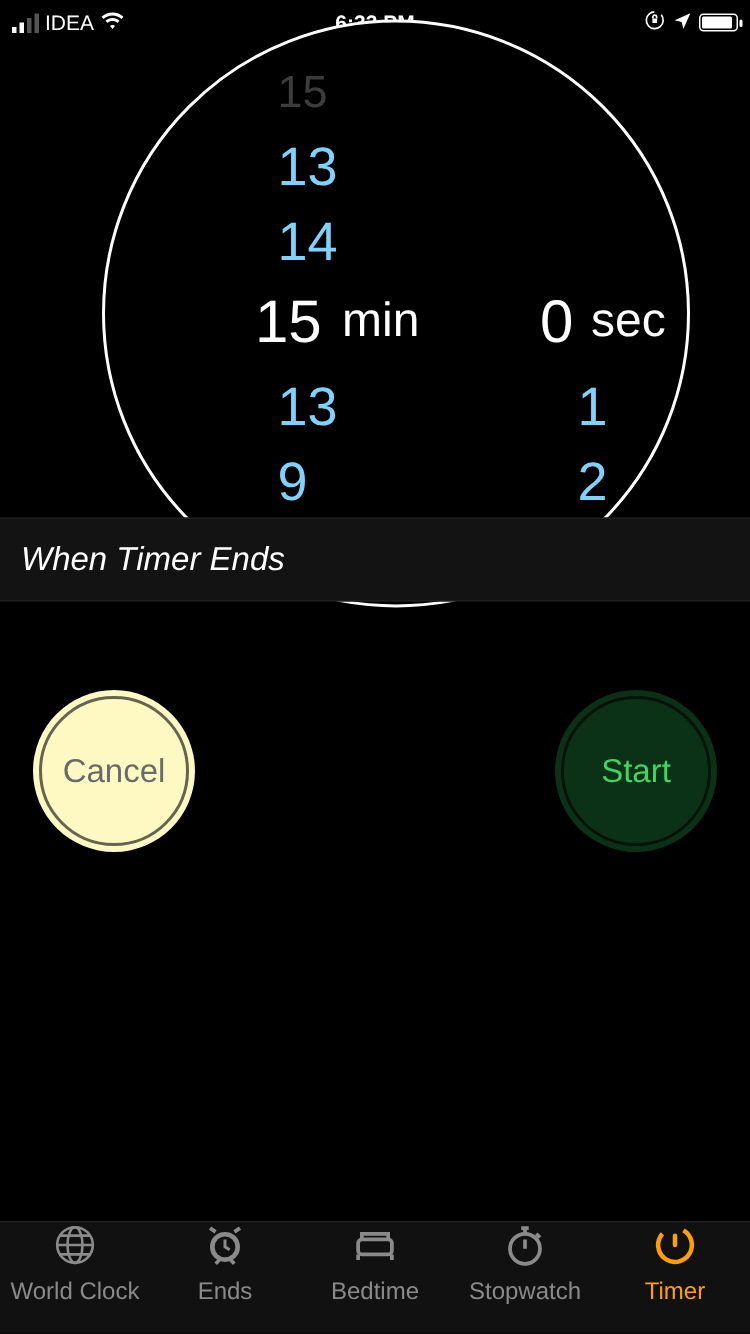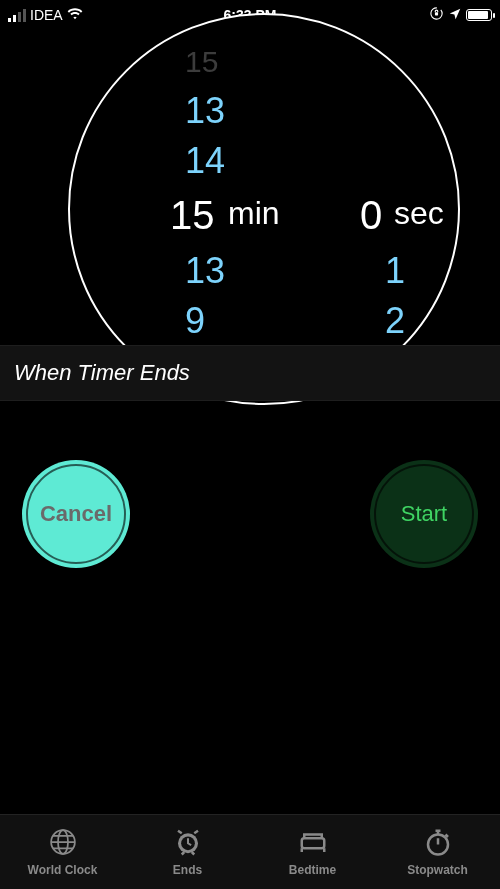--- a/index.html
+++ b/index.html
@@ -30,26 +30,26 @@
 
   
   .ends-row { position: absolute; top: 345px; left: 0; right: 0; height: 56px; background: #131313; display: flex; align-items: center; justify-content: space-between; padding: 0 14px; font-size: 22px; border-top: 1px solid #1e1e1e; border-bottom: 1px solid #1e1e1e; font-style: italic; }
   .ends-row .right { display: flex; align-items: center; gap: 8px; color: #9a9a9a; }
   .chev { font-size: 24px; color: #6f6f6f; }
 
   
   .btn-row { position: absolute; top: 460px; left: 0; right: 0; height: 140px; }
   .round-btn { position: absolute; width: 108px; height: 108px; border-radius: 50%; display: flex; align-items: center; justify-content: center; font-size: 22px; }
   .round-btn::before { content: ''; position: absolute; inset: 4px; border-radius: 50%; border: 2px solid rgba(0,0,0,.6); }
-  .cancel-btn { left: 22px; background: #5eead4; color: #6a6a6a; font-weight: bold; }
+  .cancel-btn { left: 22px; background: #fef9c3; color: #6a6a6a; }
   .start-btn  { right: 22px; background: #0b3117; color: #3fd463; }
 
   
   .tabbar { position: absolute; bottom: 0; left: 0; right: 0; height: 75px; background: #111; border-top: 1px solid #232323; display: flex; }
-  .tab { flex: 1; display: flex; flex-direction: column; align-items: center; justify-content: center; gap: 3px; font-size: 12px; color: #8a8a8a; font-weight: bold; }
+  .tab { flex: 1; display: flex; flex-direction: column; align-items: center; justify-content: flex-start; gap: 3px; font-size: 16px; color: #8a8a8a; }
   .tab.active { color: #ffa000; }
   .tab svg { width: 30px; height: 30px; }
 </style>
 </head>
 <body>
 
 <div class="screen">
 
   <div class="status-bar">
     <div class="status-left">
@@ -157,15 +157,24 @@
     </div>
     <div class="tab">
       <span>
         <svg viewBox="0 0 24 24" fill="none" stroke="#8a8a8a" stroke-width="2">
             <circle cx="12" cy="14" r="8"></circle>
             <path d="M12 14V9M10 3h4M12 3v3M18 6l2 2"></path>
           </svg>
       </span>
       <span>Stopwatch</span>
     </div>
+    <div class="tab active">
+      <span>
+        <svg viewBox="0 0 24 24" fill="none" stroke="#ffa000" stroke-width="2.4">
+            <circle cx="12" cy="12" r="9" stroke-dasharray="44 14" transform="rotate(-60 12 12)"></circle>
+            <path d="M12 12V7" stroke-linecap="round"></path>
+          </svg>
+      </span>
+      <span>Timer</span>
+    </div>
   </div>
 
 </div>
 
 </body></html>

